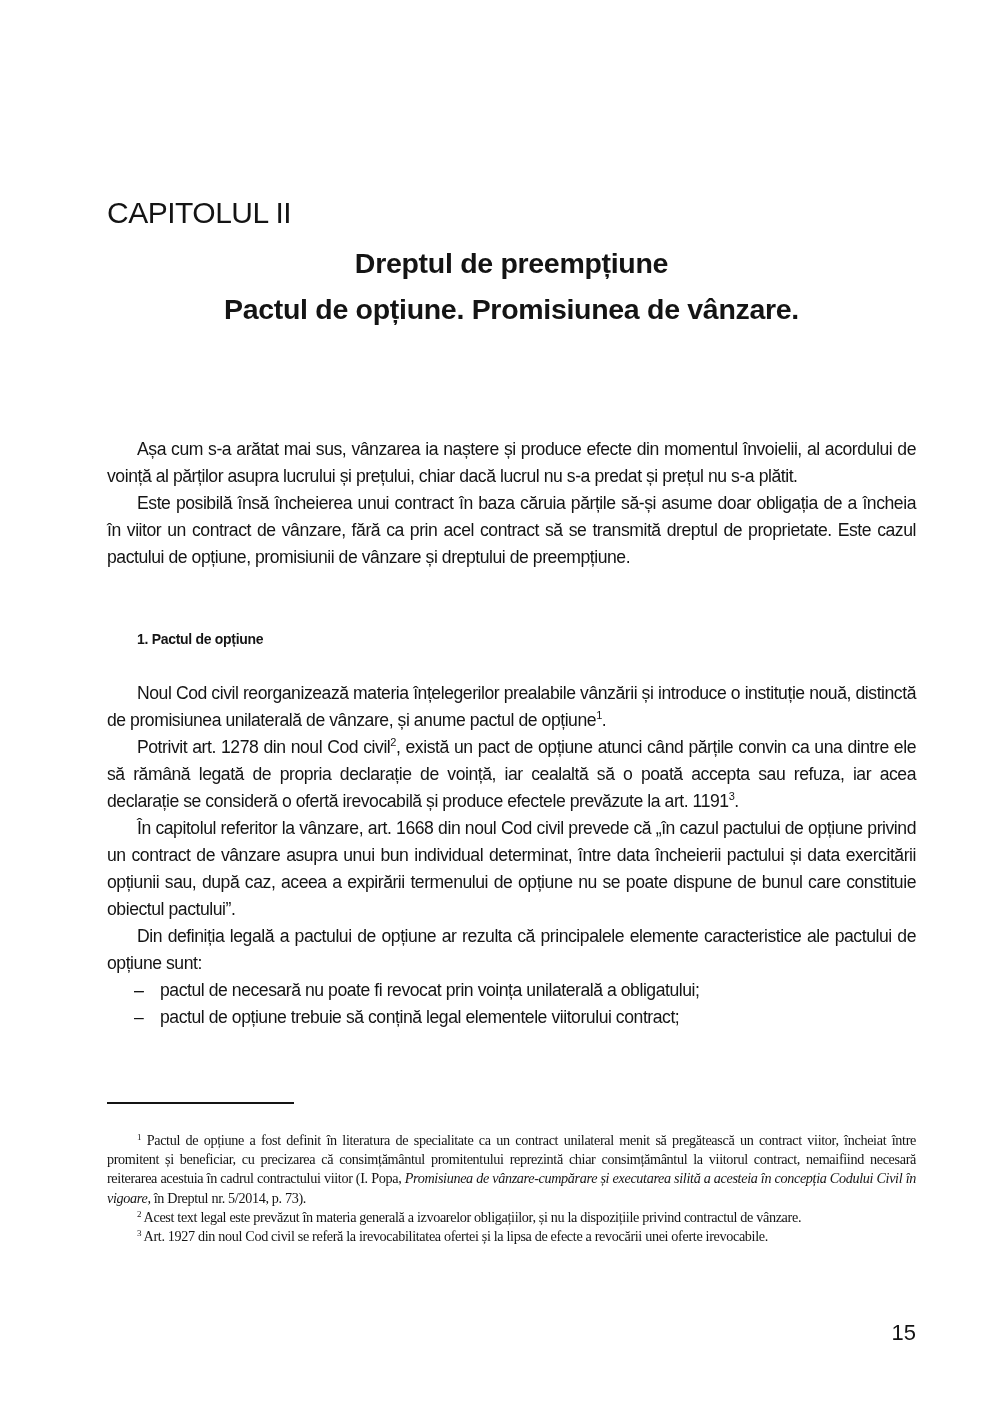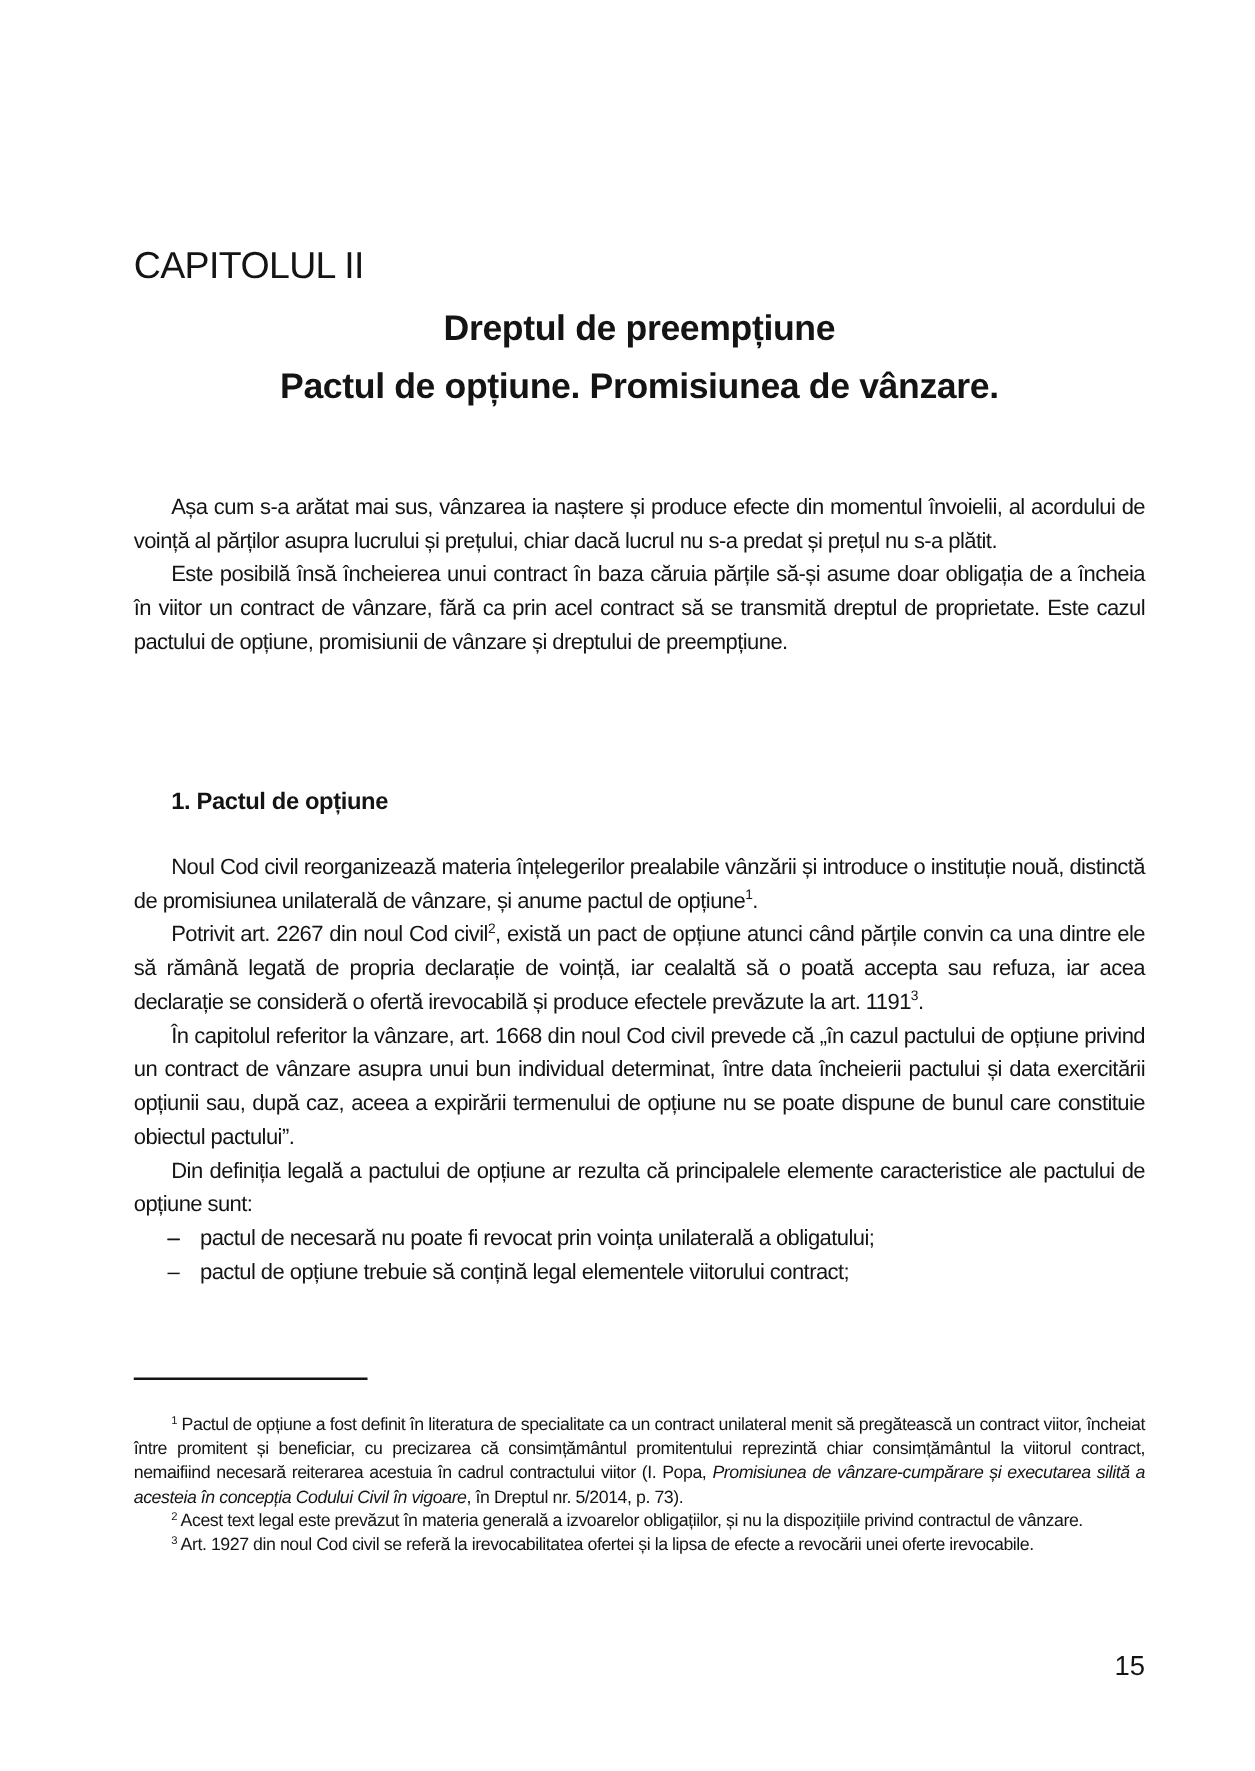--- a/index.html
+++ b/index.html
@@ -2,29 +2,29 @@
 <html><head>
 <meta charset="utf-8">
 <style>
   html, body { margin: 0; padding: 0; background: #ffffff; }
   body { width: 1004px; height: 1417px; position: relative; overflow: hidden; color: #141414; font-family: "Liberation Sans", "DejaVu Sans", sans-serif; }
   .page { position: absolute; left: 107px; top: 0; width: 809px; }
   .chapter-label { position: absolute; top: 196px; left: 0; width: 809px; font-size: 30px; letter-spacing: -0.5px; }
   .chapter-title { position: absolute; top: 240px; left: 0; width: 809px; text-align: center; font-size: 28.5px; font-weight: bold; line-height: 46px; letter-spacing: -0.3px; }
   .body-text { position: absolute; left: 0; width: 809px; font-size: 17.6px; line-height: 27px; text-align: justify; letter-spacing: -0.45px; }
   .body-text p { margin: 0; text-indent: 30px; }
-  .sec-intro { top: 392px; }
-  .section-heading { position: absolute; top: 631px; left: 30px; font-size: 19px; font-weight: bold; letter-spacing: -0.3px; }
+  .sec-intro { top: 436px; }
+  .section-heading { position: absolute; top: 631px; left: 30px; font-size: 14px; font-weight: bold; letter-spacing: -0.3px; }
   .sec-1 { top: 680px; }
   sup { font-size: 11px; line-height: 0; vertical-align: 7px; }
   .dash-list { margin: 0; padding: 0; list-style: none; }
   .dash-list li { position: relative; padding-left: 53px; text-indent: 0; text-align: left; }
   .dash-list li .dash { position: absolute; left: 27px; top: 0; }
   .footnote-rule { position: absolute; top: 1102px; left: 0; width: 187px; height: 1.5px; background: #141414; }
-  .footnotes { position: absolute; top: 1131px; left: 0; width: 809px; font-size: 14.2px; line-height: 19.2px; text-align: justify; letter-spacing: -0.35px; }
+  .footnotes { position: absolute; top: 1131px; left: 0; width: 809px; font-size: 14.2px; line-height: 19.2px; text-align: justify; letter-spacing: -0.35px; font-family: Liberation Serif, serif; }
   .footnotes p { margin: 0; text-indent: 30px; }
   .footnotes sup { font-size: 9px; vertical-align: 5px; }
   .page-number { position: absolute; top: 1320px; right: 0; font-size: 22px; }
 </style>
 </head>
 <body>
 
 <div class="page">
 
   <div class="chapter-label">CAPITOLUL II</div>
@@ -35,21 +35,21 @@
 
   <div class="body-text sec-intro">
     <p>Așa cum s-a arătat mai sus, vânzarea ia naștere și produce efecte din momentul învoielii, al acordului de voință al părților asupra lucrului și prețului, chiar dacă lucrul nu s-a predat și prețul nu s-a plătit.</p>
     <p>Este posibilă însă încheierea unui contract în baza căruia părțile să-și asume doar obligația de a încheia în viitor un contract de vânzare, fără ca prin acel contract să se transmită dreptul de proprietate. Este cazul pactului de opțiune, promisiunii de vânzare și dreptului de preempțiune.</p>
   </div>
 
   <div class="section-heading">1. Pactul de opțiune</div>
 
   <div class="body-text sec-1">
     <p><span>Noul Cod civil reorganizează materia înțelegerilor prealabile vânzării și introduce o instituție nouă, distinctă de promisiunea unilaterală de vânzare, și anume pactul de opțiune</span><sup>1</sup><span>.</span></p>
-    <p><span>Potrivit art. 2267 din noul Cod civil</span><sup>2</sup><span>, există un pact de opțiune atunci când părțile convin ca una dintre ele să rămână legată de propria declarație de voință, iar cealaltă să o poată accepta sau refuza, iar acea declarație se consideră o ofertă irevocabilă și produce efectele prevăzute la art. 1191</span><sup>3</sup><span>.</span></p>
+    <p><span>Potrivit art. 1278 din noul Cod civil</span><sup>2</sup><span>, există un pact de opțiune atunci când părțile convin ca una dintre ele să rămână legată de propria declarație de voință, iar cealaltă să o poată accepta sau refuza, iar acea declarație se consideră o ofertă irevocabilă și produce efectele prevăzute la art. 1191</span><sup>3</sup><span>.</span></p>
     <p>În capitolul referitor la vânzare, art. 1668 din noul Cod civil prevede că „în cazul pactului de opțiune privind un contract de vânzare asupra unui bun individual determinat, între data încheierii pactului și data exercitării opțiunii sau, după caz, aceea a expirării termenului de opțiune nu se poate dispune de bunul care constituie obiectul pactului”.</p>
     <p>Din definiția legală a pactului de opțiune ar rezulta că principalele elemente caracteristice ale pactului de opțiune sunt:</p>
     <ul class="dash-list">
       <li><span class="dash">–</span></li>
       <li><span class="dash">–</span><span>pactul de necesară nu poate fi revocat prin voința unilaterală a obligatului;</span></li>
       <li><span class="dash">–</span><span>pactul de opțiune trebuie să conțină legal elementele viitorului contract;</span></li>
     </ul>
   </div>
 
   <div class="footnote-rule"></div>

